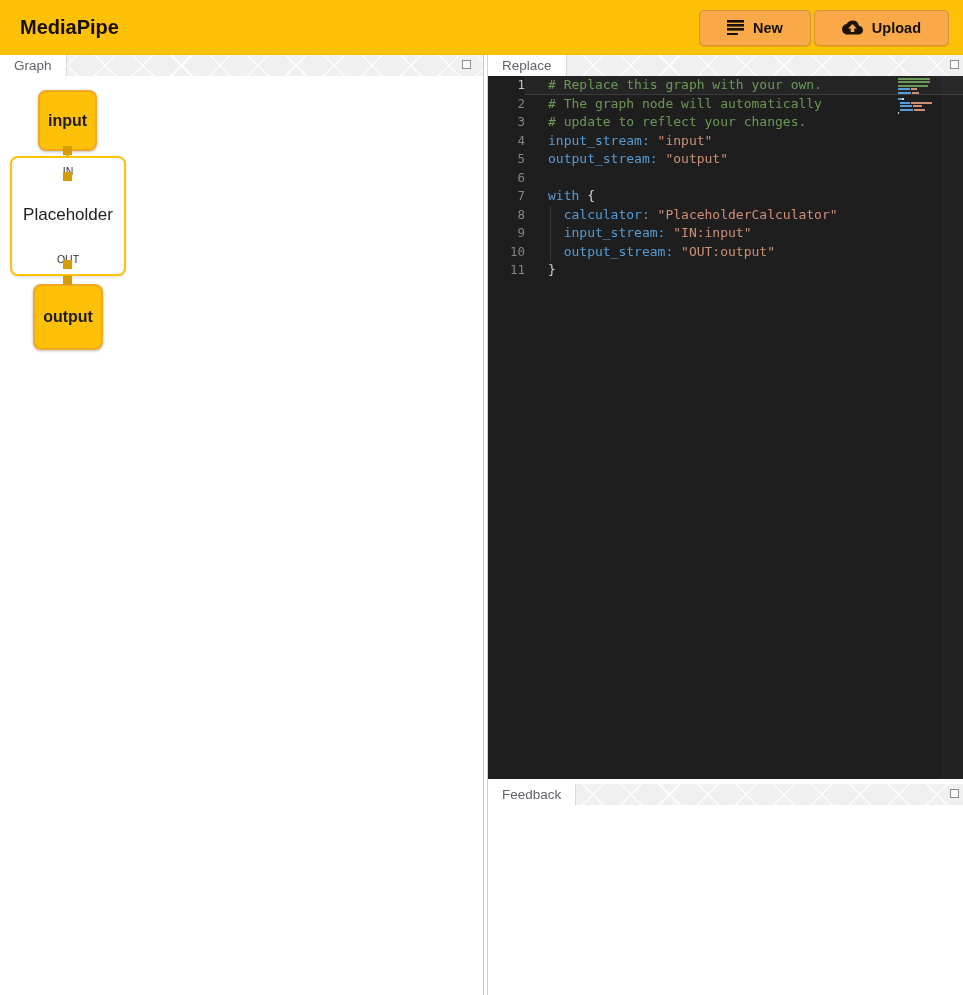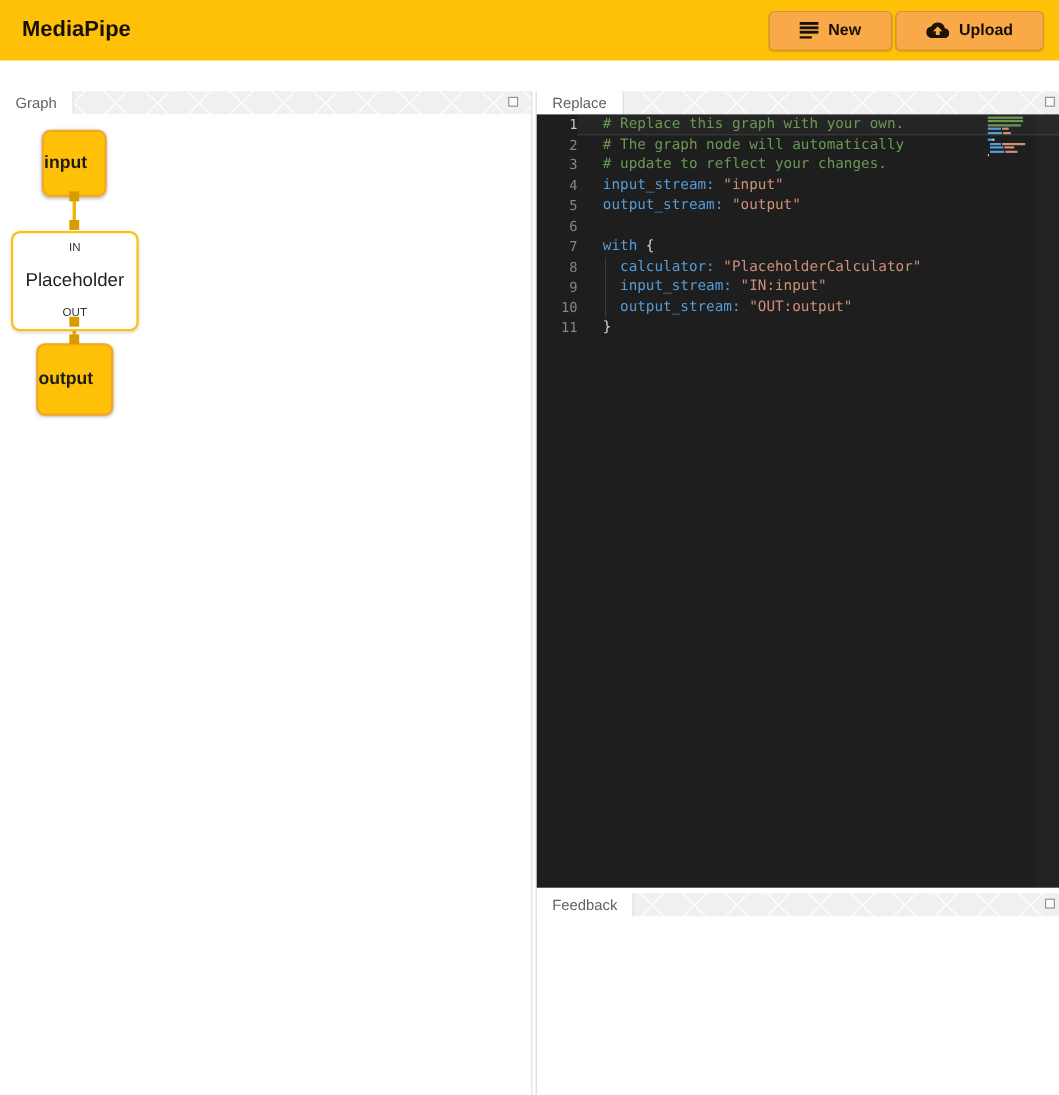--- a/index.html
+++ b/index.html
@@ -28,21 +28,21 @@
     display:inline-block; width:17px; height:15px;
     background-image:linear-gradient(#181004,#181004),linear-gradient(#181004,#181004),
       linear-gradient(#181004,#181004),linear-gradient(#181004,#181004);
     background-repeat:no-repeat;
     background-size:17px 2.6px,17px 2.6px,17px 2.6px,11px 2.6px;
     background-position:0 0,0 4.2px,0 8.4px,0 12.6px;
   }
   .icon-upload { display:inline-block; width:21px; height:21px; }
 
   
-  .main { position:absolute; top:55px; left:0; width:963px; bottom:0; display:flex;margin-top:28px; }
+  .main { position:absolute; top:55px; left:0; width:963px; bottom:0; display:flex; }
   .graph-panel { width:484px; flex:none; display:flex; flex-direction:column;
     border-right:1px solid #c9c9c9; background:#fff; }
   .vdivider { width:3px; flex:none; background:#fff; }
   .right-col { flex:1; display:flex; flex-direction:column; border-left:1px solid #cfcfcf; }
 
   
   .tabstrip {
     height:21px; flex:none; position:relative; display:flex; align-items:stretch;
     background-color:#f0f0f0;
     background-image:
@@ -58,28 +58,28 @@
     position:absolute; top:5px; width:9px; height:9px;
     border:1.5px solid #8c8c8c; background:#fcfcfc; cursor:pointer;
   }
   .popout.graph { right:12px; }
   .popout.edge { right:4px; }
 
   
   .graph-body { flex:1; position:relative; background:#fff; }
   .gnode {
     position:absolute; border-radius:8px; display:flex; align-items:center;
-    box-shadow:0 1px 3px rgba(0,0,0,0.25); cursor:pointer;
+    justify-content:center; box-shadow:0 1px 3px rgba(0,0,0,0.25); cursor:pointer;
   }
   .gnode.amber { background:var(--node-fill); border:2px solid var(--node-border);
     font-weight:700; font-size:16px; color:#1c1c1c; }
   .node-input  { left:38px; top:14px;  width:59px; height:61px; }
   .node-output { left:33px; top:208px; width:70px; height:66px; }
   .node-calc {
-    left:10px; top:106px; width:116px; height:91px; background:#fff;
+    left:10px; top:80px; width:116px; height:120px; background:#fff;
     border:2px solid var(--node-fill); border-radius:8px; position:absolute;
     box-shadow:0 1px 3px rgba(0,0,0,0.15); cursor:pointer;
   }
   .node-calc .port { position:absolute; left:0; right:0; text-align:center;
     font-size:10.5px; color:#333; }
   .node-calc .port.in  { top:7px; }
   .node-calc .port.out { bottom:9px; }
   .node-calc .calc-title { position:absolute; left:0; right:0; top:50%;
     transform:translateY(-56%); text-align:center; font-size:17px; color:#212121; }
   .edge-line { position:absolute; left:66px; width:3px; background:var(--edge-line); z-index:1; }

